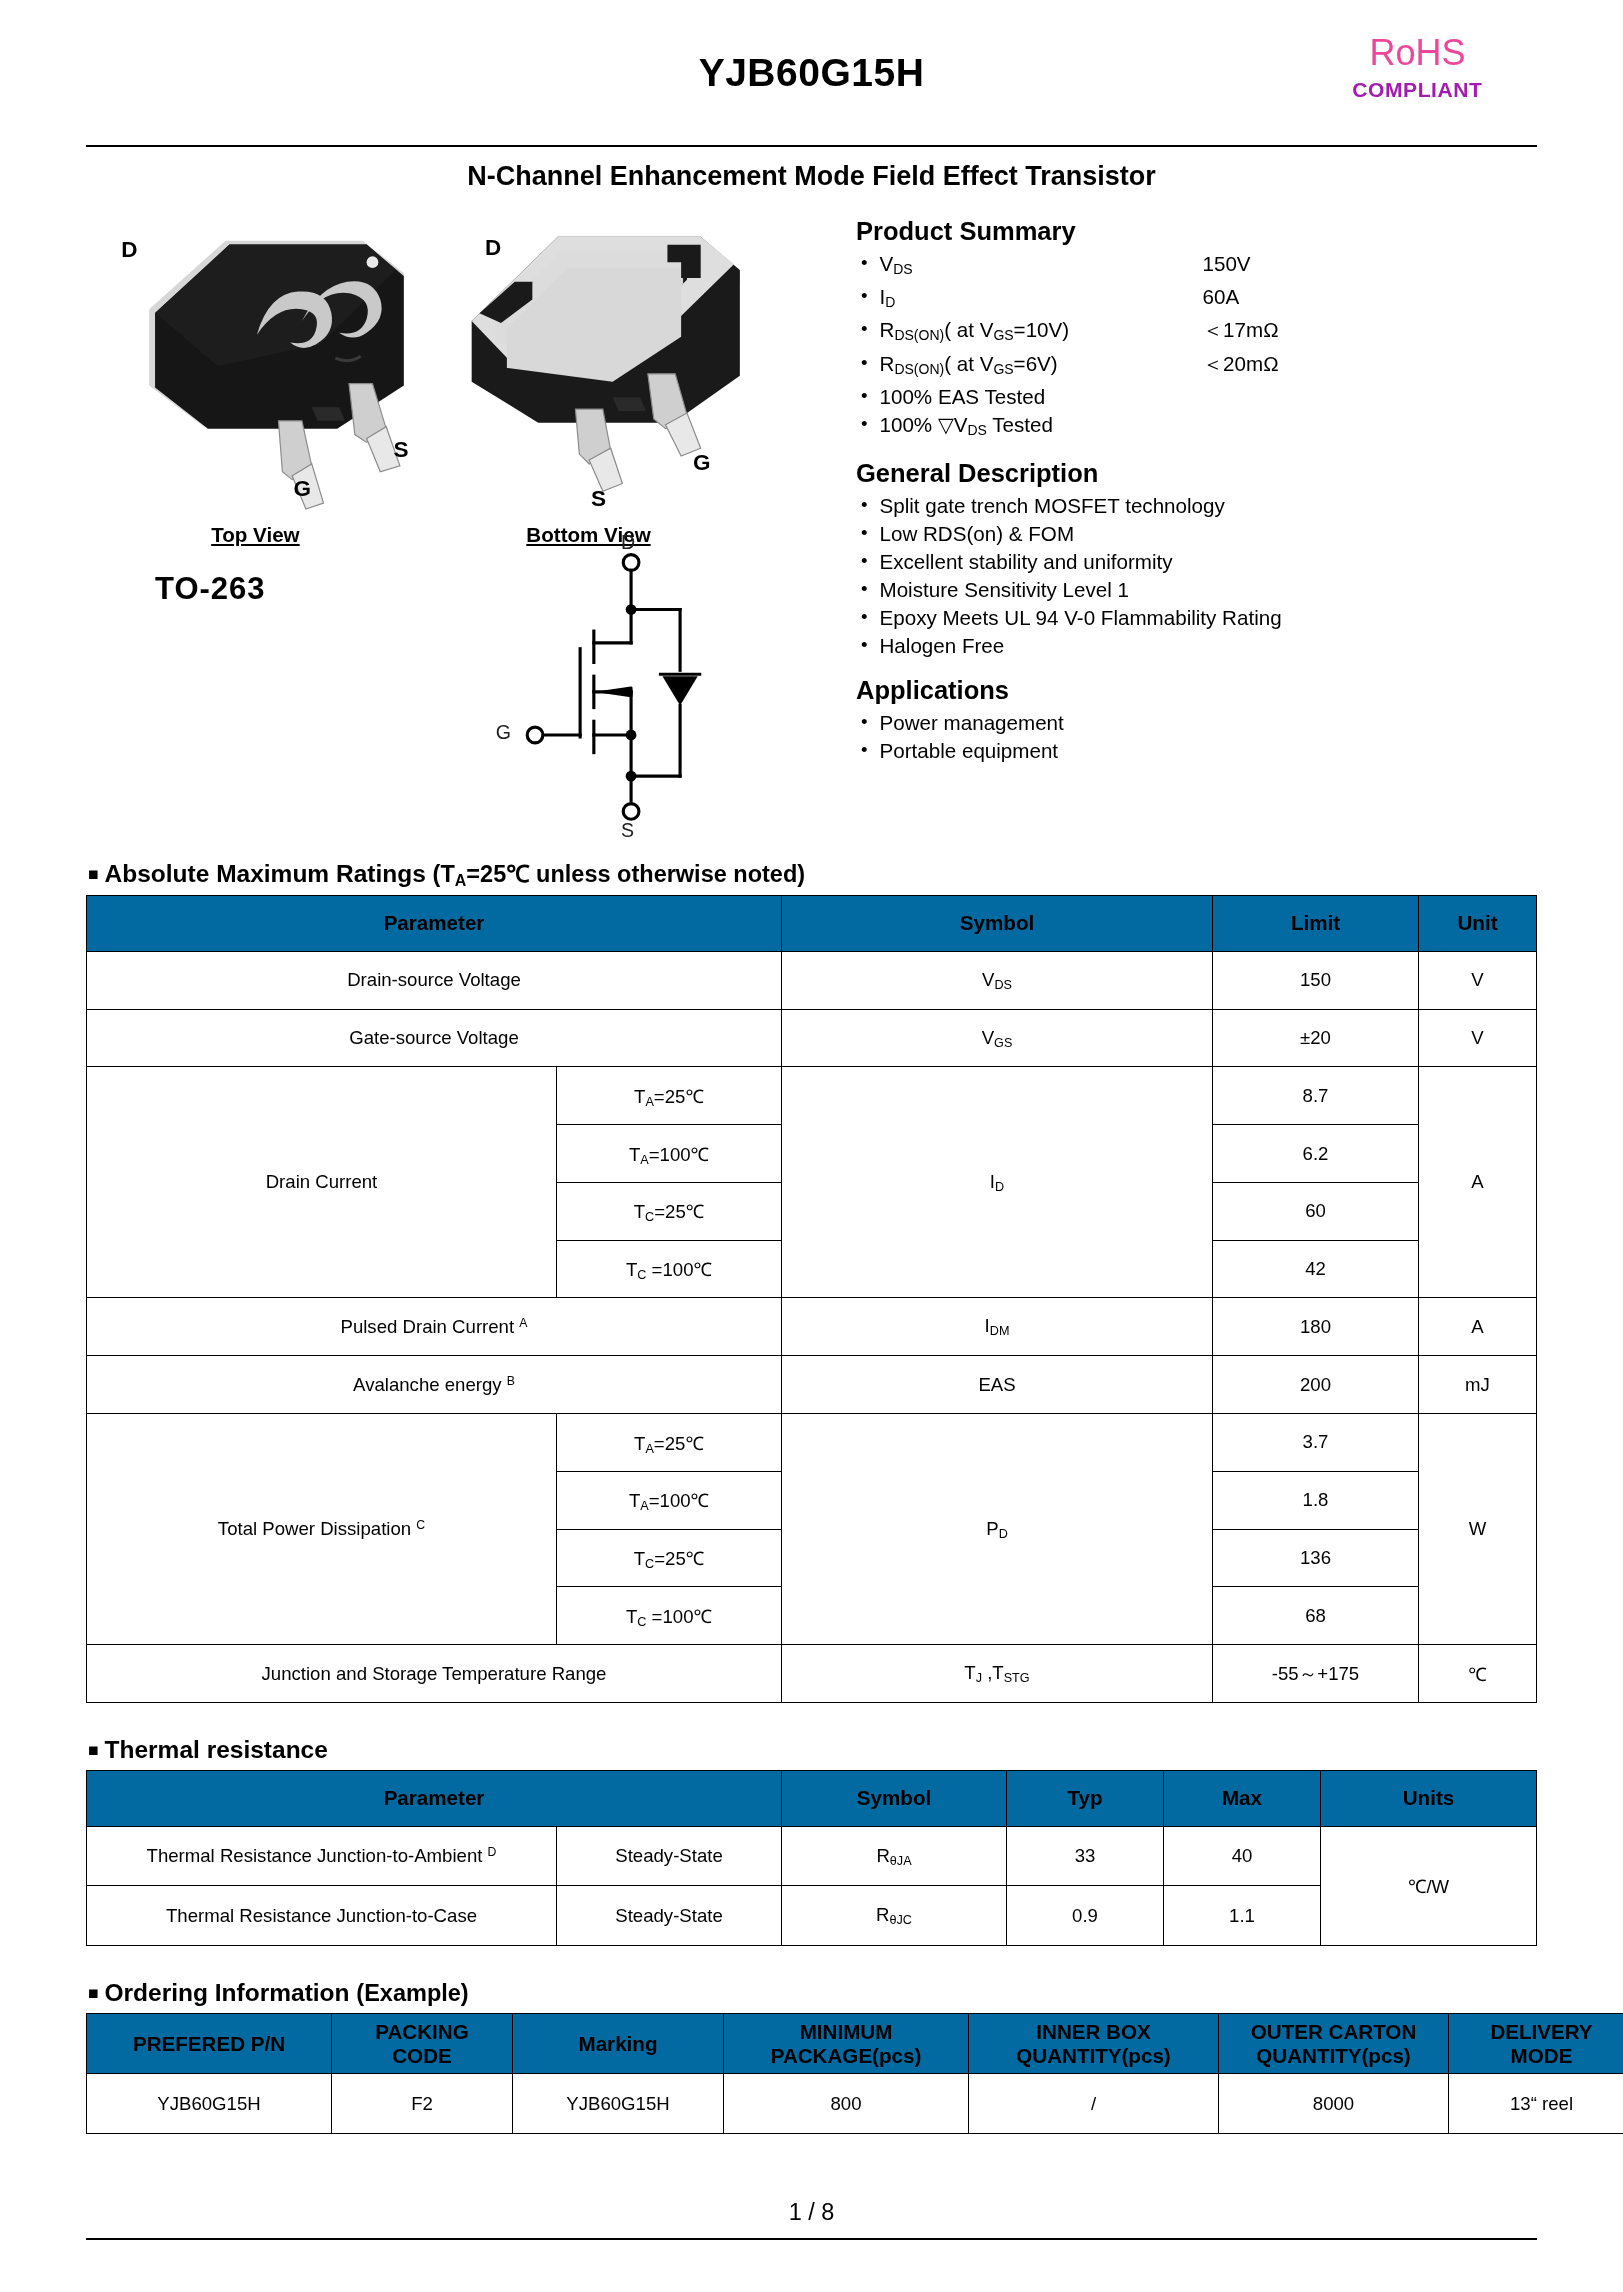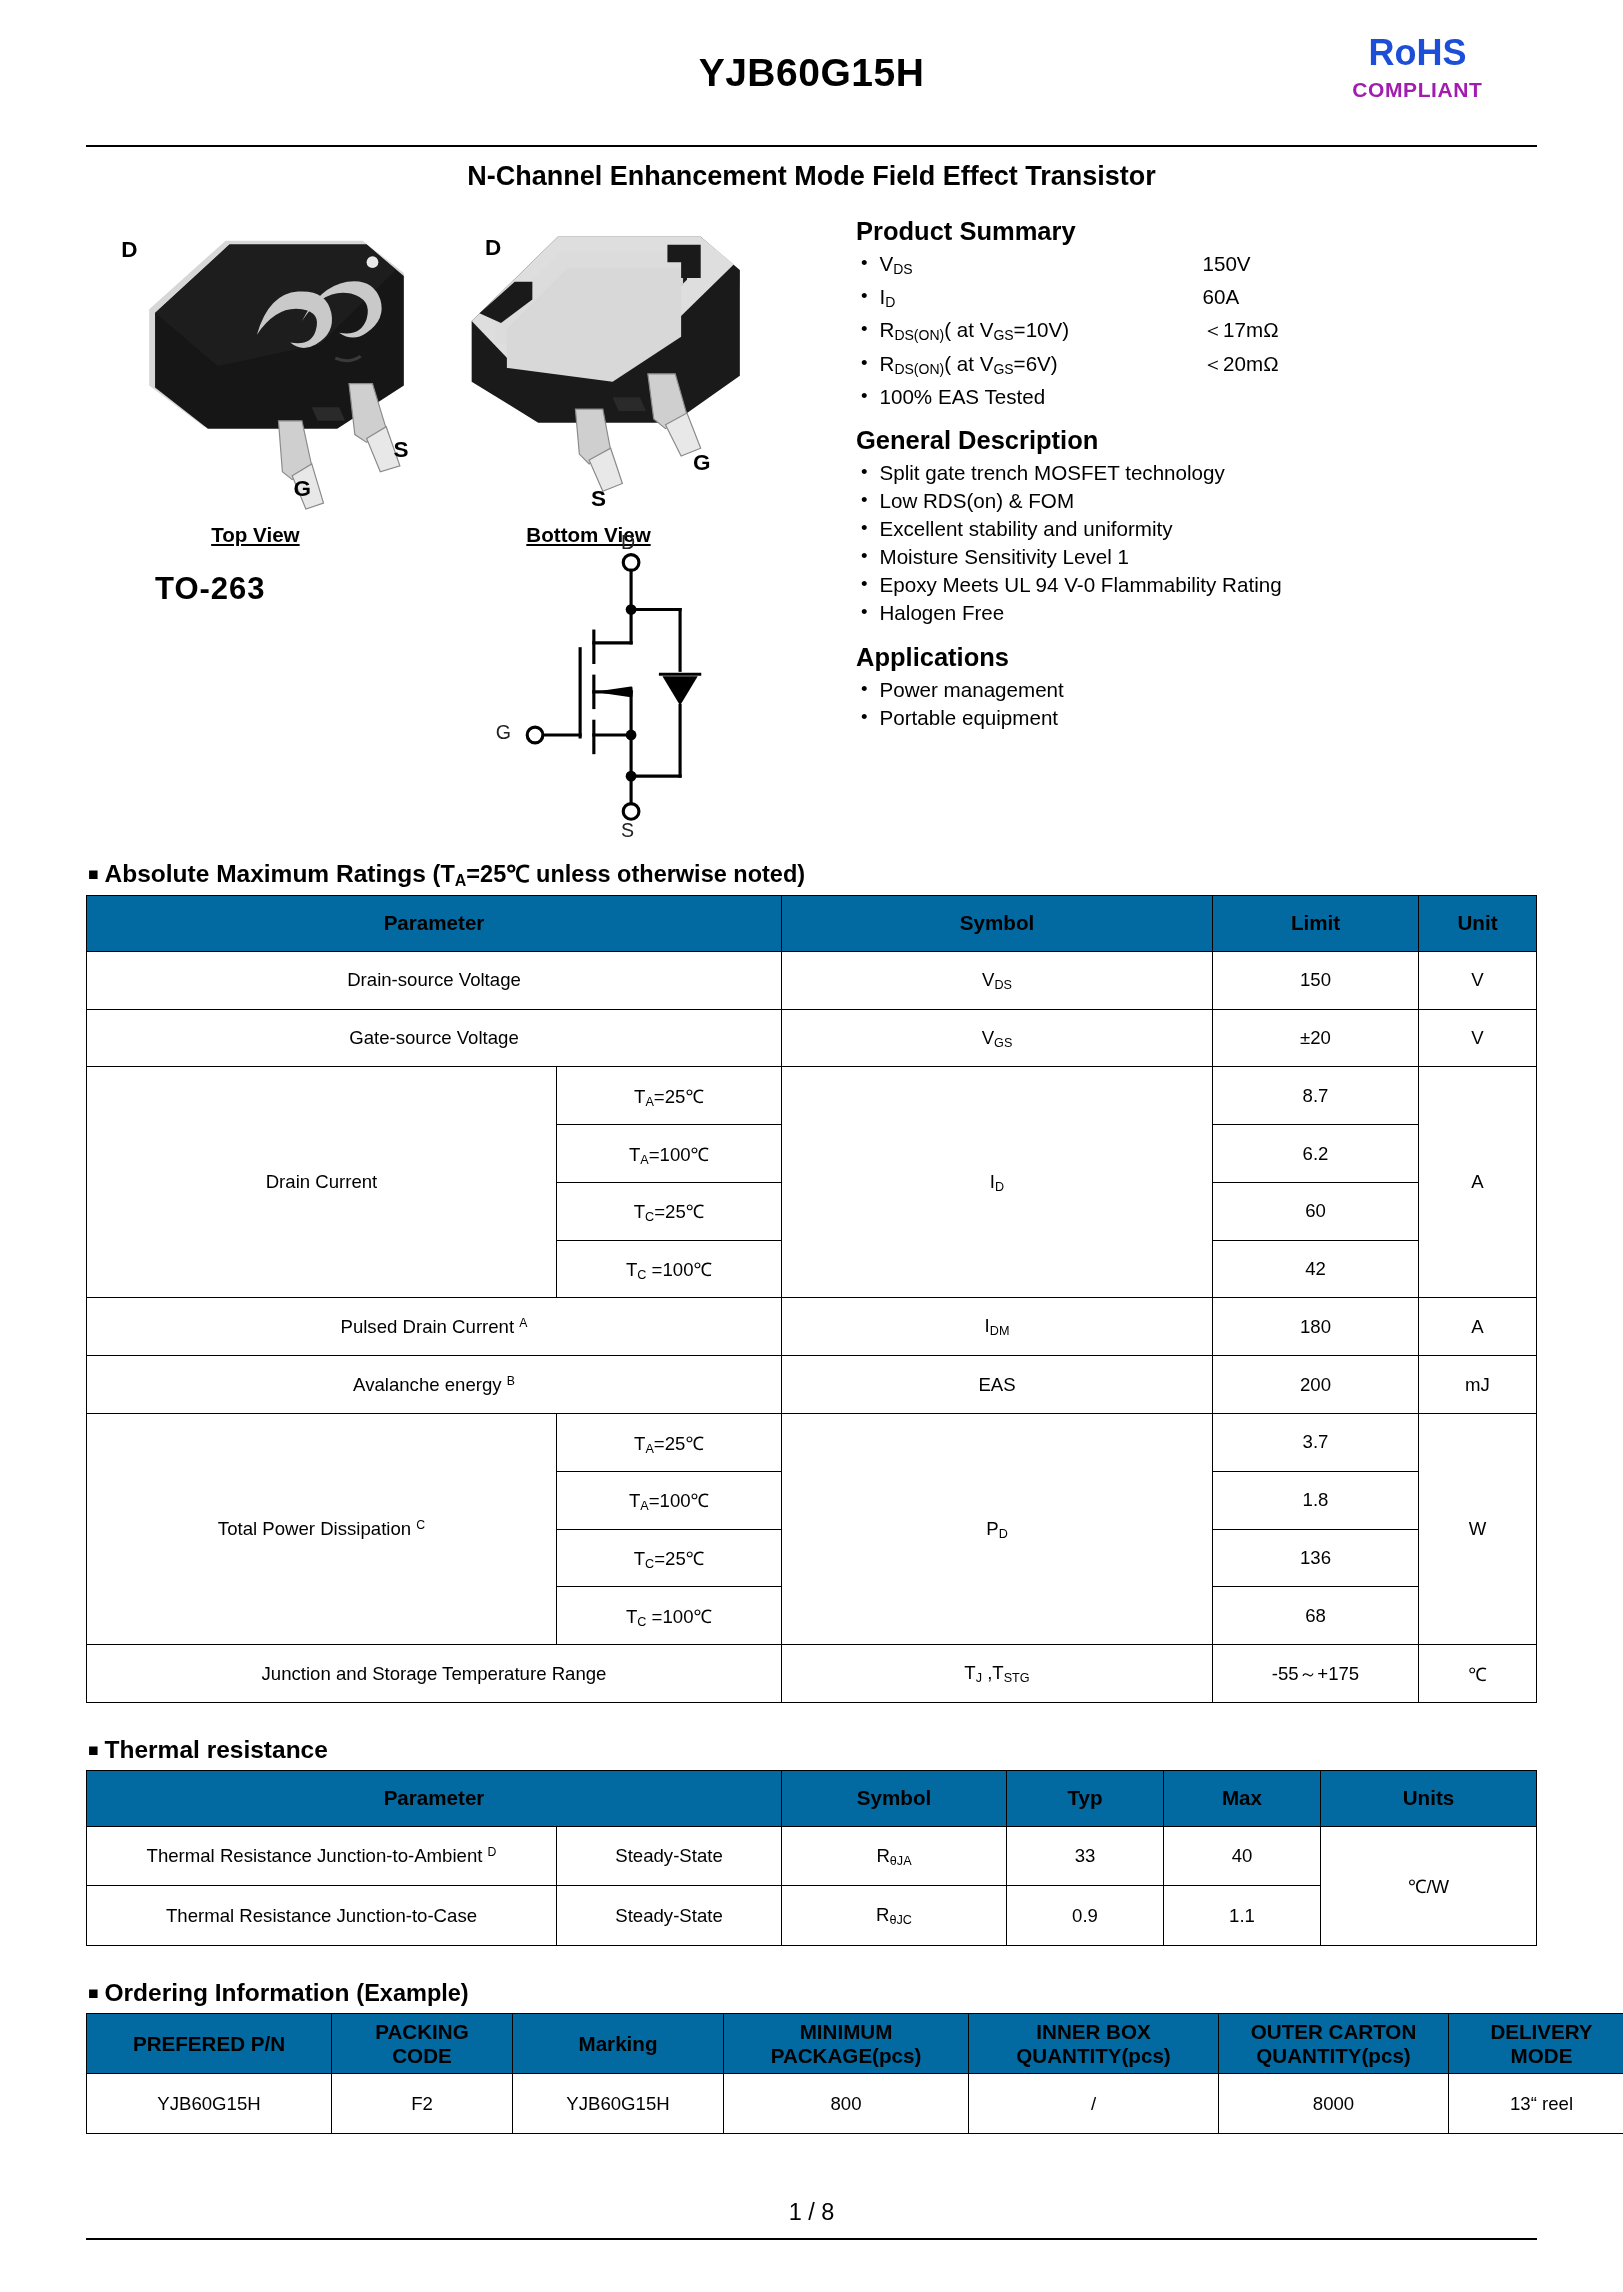--- a/index.html
+++ b/index.html
@@ -12,21 +12,21 @@
   }
   .page { position:relative; width:1623px; height:2293px; box-sizing:border-box; padding:0 86px; }
 
   
   .hdr { position:relative; height:125px; }
   .hdr-title {
     position:absolute; left:0; right:0; top:51px;
     text-align:center; font-size:39px; font-weight:bold; letter-spacing:0.5px;
   }
   .rohs { position:absolute; right:21.6px; top:35px; text-align:center; width:196px; }
-  .rohs-main { color:#1d4ed8; font-size:36px; font-weight:bold; line-height:1; }
+  .rohs-main { color:#ec4899; font-size:36px; font-weight:normal; line-height:1; }
   .rohs-sub  { color:#a21caf; font-size:21px; font-weight:bold; letter-spacing:0.6px; margin-top:7px; }
   .hdr-rule { position:absolute; left:0; right:0; top:145px; border-top:2.9px solid #000; }
 
   .doc-title {
     margin-top:36px; text-align:center;
     font-size:27px; font-weight:bold; letter-spacing:0px;
   }
 
   
   .top { position:relative; height:647px; margin-top:17.6px; }
@@ -222,20 +222,23 @@
             <span class="nm"><span>R<sub>DS(ON)</sub>( at V<sub>GS</sub>=10V)</span></span>
             <span class="vl">＜17mΩ</span>
           </li>
         <li>
             <span class="nm"><span>R<sub>DS(ON)</sub>( at V<sub>GS</sub>=6V)</span></span>
             <span class="vl">＜20mΩ</span>
           </li>
         <li>
             <span class="nm"><span>100% EAS Tested</span></span>
           </li>
+        <li>
+            <span class="nm"><span>100% ▽V<sub>DS</sub> Tested</span></span>
+          </li>
       </ul>
 
       <div class="sec-h sp">General Description</div>
       <ul class="bl">
         <li>Split gate trench MOSFET technology</li>
         <li>Low RDS(on) &amp; FOM</li>
         <li>Excellent stability and uniformity</li>
         <li>Moisture Sensitivity Level 1</li>
         <li>Epoxy Meets UL 94 V-0 Flammability Rating</li>
         <li>Halogen Free</li>

